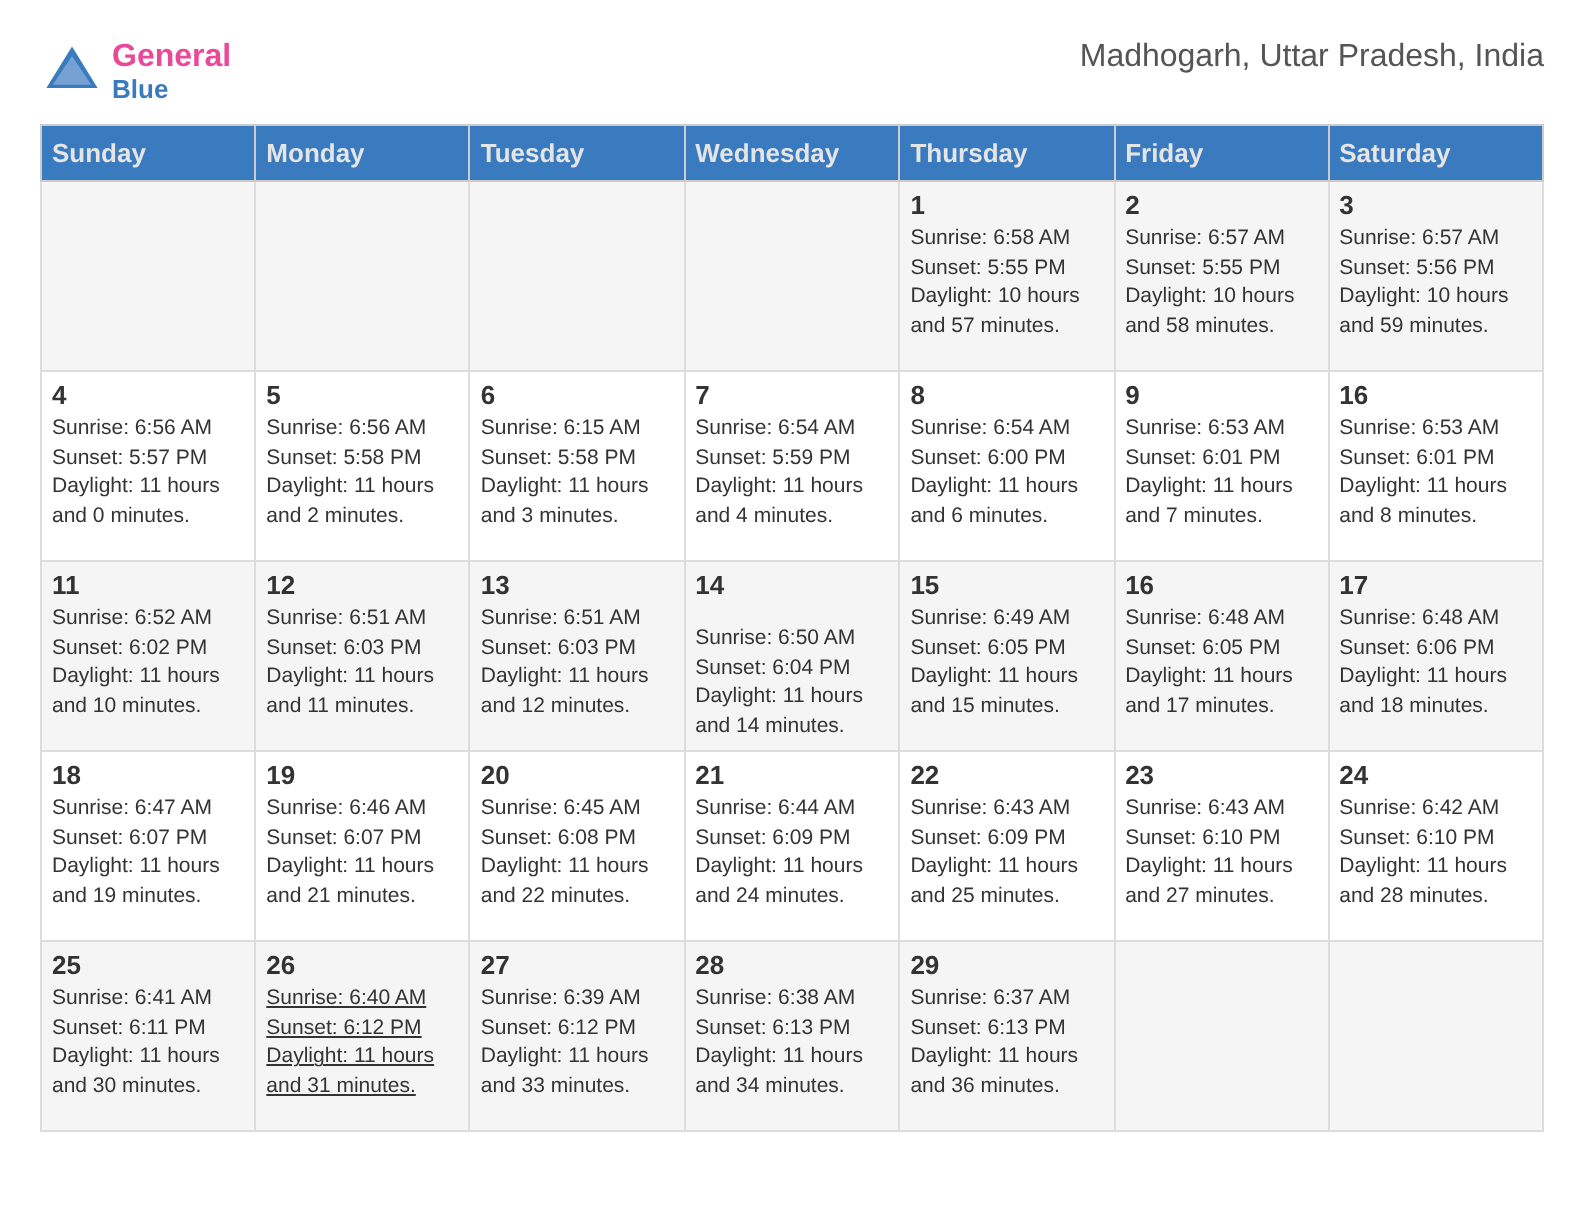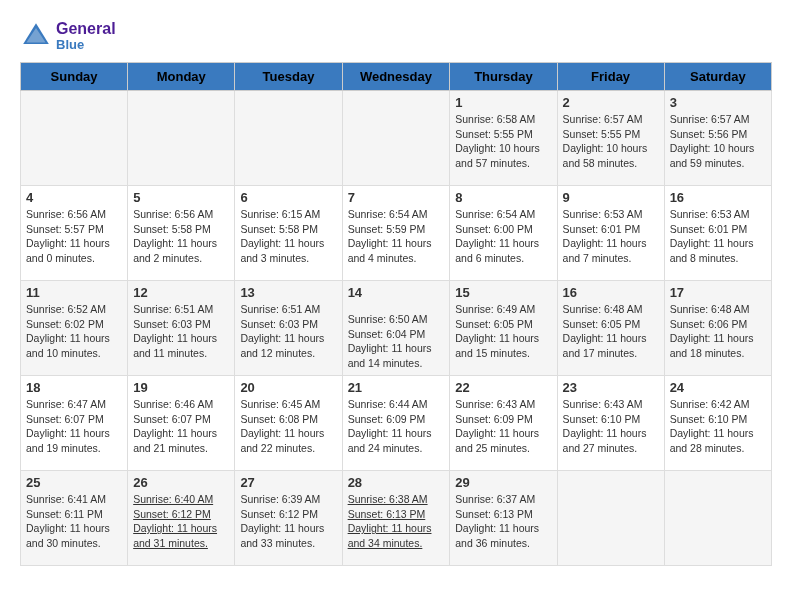--- a/index.html
+++ b/index.html
@@ -22,21 +22,21 @@
       gap: 4px;
     }
     .logo-text {
       display: flex;
       flex-direction: column;
       line-height: 1.1;
     }
     .logo-general {
       font-size: 16px;
       font-weight: bold;
-      color: #4c1d95;
+      color: #ec4899;
     }
     .logo-blue {
       font-size: 13px;
       font-weight: bold;
       color: #3a7abf;
     }
     .logo-icon {
       width: 32px;
       height: 32px;
     }
@@ -52,23 +52,23 @@
       font-size: 16px;
       color: #555;
     }
     table {
       width: 100%;
       border-collapse: collapse;
       font-size: 11px;
     }
     thead tr th {
       background-color: #3a7abf;
-      color: #000000;
+      color: #e5e5e5;
       padding: 6px 5px;
-      text-align: center;
+      text-align: left;
       font-size: 13px;
       font-weight: bold;
       border: 1px solid #ccc;
     }
     tbody tr td {
       border: 1px solid #ddd;
       vertical-align: top;
       padding: 4px 5px;
       width: 108px;
       min-height: 80px;
@@ -104,20 +104,21 @@
     <svg class="logo-icon" viewBox="0 0 40 40" xmlns="http://www.w3.org/2000/svg">
       <polygon points="20,4 36,30 4,30" fill="#3a7abf"></polygon>
       <polygon points="20,10 32,28 8,28" fill="white" opacity="0.3"></polygon>
     </svg>
     <div class="logo-text">
       <span class="logo-general">General</span>
       <span class="logo-blue">Blue</span>
     </div>
   </div>
   <div class="title-area">
+    <div class="location-title">Madhogarh, Uttar Pradesh, India</div>
   </div>
 </div>
 
 <table>
   <thead>
     <tr>
     <th>Sunday</th>
         <th>Monday</th>
         <th>Tuesday</th>
         <th>Wednesday</th>
@@ -324,21 +325,21 @@
         </td>
         <td>
           <span class="day-num">27</span>
           <div class="day-info" style="white-space: pre-line;">Sunrise: 6:39 AM
 Sunset: 6:12 PM
 Daylight: 11 hours
 and 33 minutes.</div>
         </td>
         <td>
           <span class="day-num">28</span>
-          <div class="day-info" style="white-space: pre-line; text-decoration: underline;">Sunrise: 6:38 AM
+          <div class="day-info" style="white-space: pre-line;">Sunrise: 6:38 AM
 Sunset: 6:13 PM
 Daylight: 11 hours
 and 34 minutes.</div>
         </td>
         <td>
           <span class="day-num">29</span>
           <div class="day-info" style="white-space: pre-line;">Sunrise: 6:37 AM
 Sunset: 6:13 PM
 Daylight: 11 hours
 and 36 minutes.</div>

